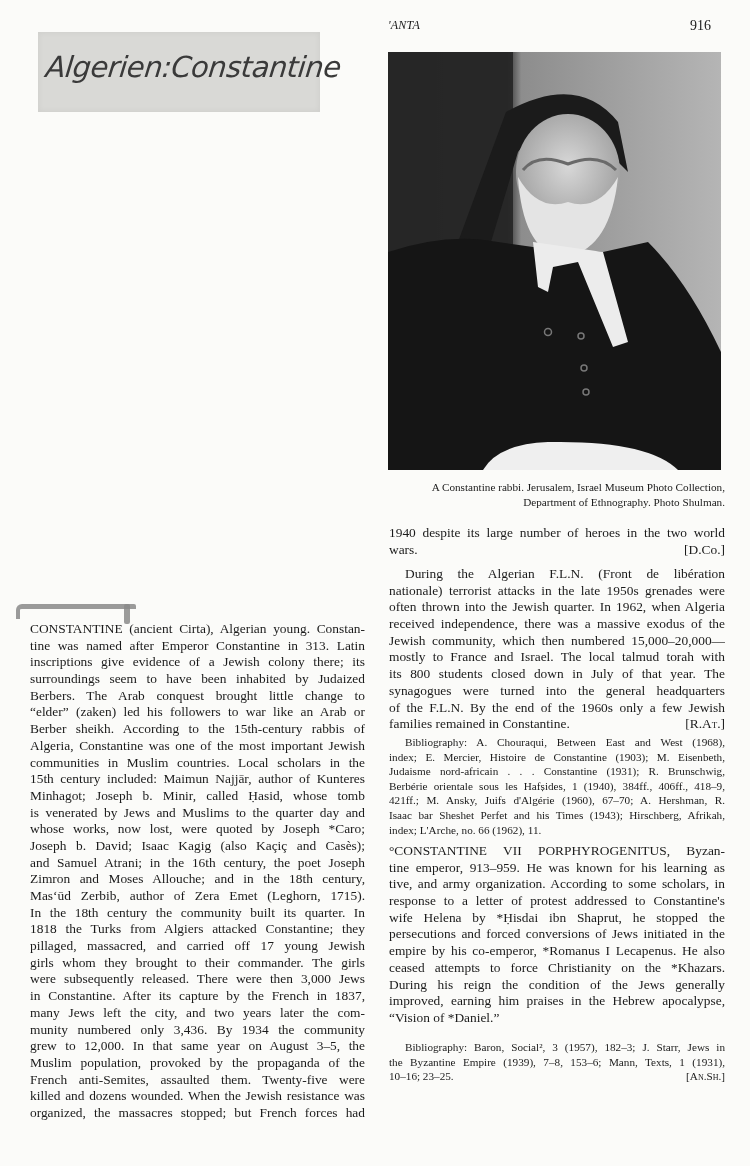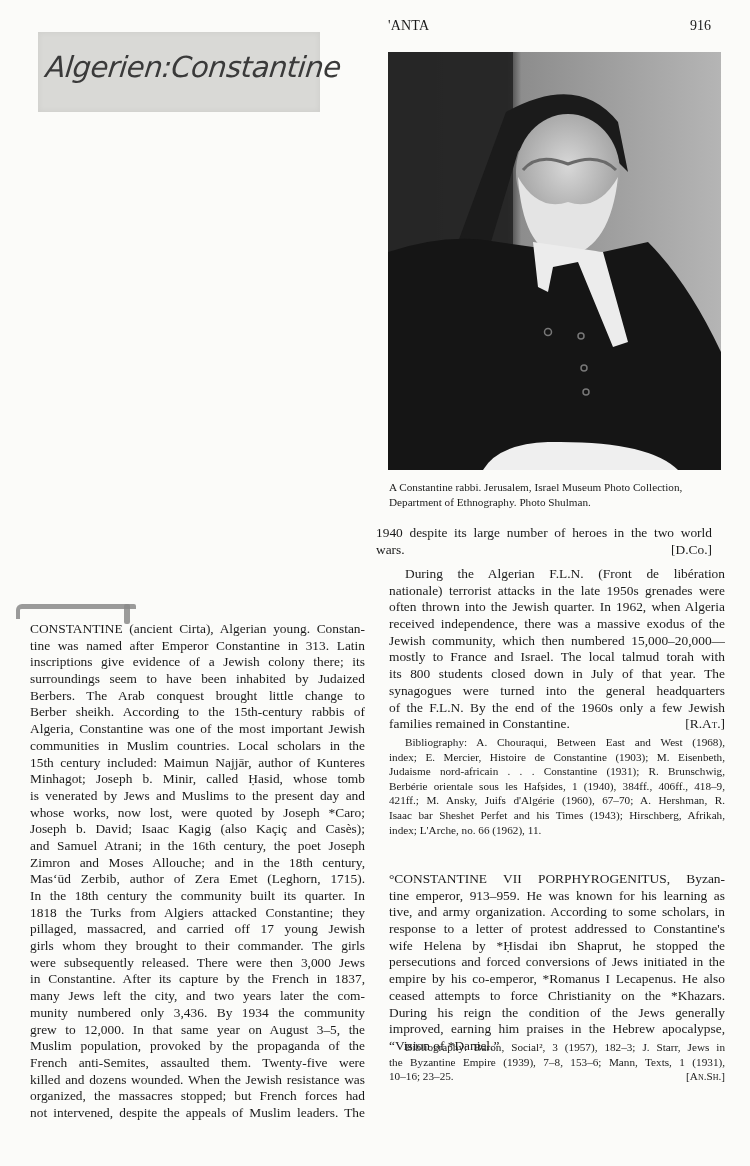--- a/index.html
+++ b/index.html
@@ -3,36 +3,36 @@
 <meta charset="utf-8">
 <style>
   html, body { margin:0; padding:0; }
   body {
     width:750px; height:1166px; position:relative; overflow:hidden;
     background:#fbfbf9;
     font-family:"Liberation Serif","DejaVu Serif",serif;
     color:#1a1a1a;
   }
   .abs { position:absolute; }
-  .running-head { left:388px; top:18px; font-size:14px; letter-spacing:0.2px; }
+  .running-head { left:388px; top:18px; font-size:12px; letter-spacing:0.2px;font-style:italic; }
   .page-num { left:690px; top:18px; font-size:14px; }
   .label-box {
     left:38px; top:32px; width:282px; height:80px;
     background:#d9d9d6; box-shadow: inset 0 0 6px rgba(0,0,0,0.06);
   }
   .label-text {
     left:46px; top:50px; font-family:"DejaVu Sans",sans-serif; font-weight:200;
     font-size:29px; color:#3a3a3a; letter-spacing:-0.5px; font-style:italic;
     transform: skewX(-6deg);
   }
   .photo {
     left:388px; top:52px; width:333px; height:418px; overflow:hidden;
     background:#2a2a2a;
   }
-  .caption { left:389px; top:480px; width:336px; font-size:11.2px; line-height:14.5px; }
+  .caption { left:389px; top:480px; width:336px; font-size:11.2px; line-height:14.5px;text-align:right; }
   .col { position:absolute; font-size:13.4px; line-height:16.7px; }
   .col .ln { display:block; white-space:nowrap; text-align:justify; text-align-last:justify; height:16.7px; }
   .col .ln.last { text-align-last:left; }
   .col .ln.ind { padding-left:16px; }
   .bib { font-size:11.2px; line-height:14.6px; }
   .bib .ln { height:14.6px; }
   .right-tag { float:right; }
   .sc { font-variant: small-caps; }
   b { font-weight:normal; }
   .bracket-mark {
@@ -95,48 +95,48 @@
 
 <div class="abs bracket-mark"></div>
 <div class="abs bracket-tail"></div>
 
 <div class="col" style="left:30px; top:621px; width:335px;">
   <span class="ln"><b>CONSTANTINE</b><span> (ancient </span><b>Cirta</b><span>), Algerian young. Constan-</span></span>
   <span class="ln">tine was named after Emperor Constantine in 313. Latin</span>
   <span class="ln">inscriptions give evidence of a Jewish colony there; its</span>
   <span class="ln">surroundings seem to have been inhabited by Judaized</span>
   <span class="ln">Berbers. The Arab conquest brought little change to</span>
+  <span class="ln">“elder” (zaken) led his followers to war like an Arab or</span>
   <span class="ln">Berber sheikh. According to the 15th-century rabbis of</span>
   <span class="ln">Algeria, Constantine was one of the most important Jewish</span>
   <span class="ln">communities in Muslim countries. Local scholars in the</span>
   <span class="ln">15th century included: Maimun Najjār, author of Kunteres</span>
   <span class="ln">Minhagot; Joseph b. Minir, called Ḥasid, whose tomb</span>
-  <span class="ln">is venerated by Jews and Muslims to the present day and</span>
+  <span class="ln">is venerated by Jews and Muslims to the quarter day and</span>
   <span class="ln">whose works, now lost, were quoted by Joseph *Caro;</span>
   <span class="ln">Joseph b. David; Isaac Kagig (also Kaçiç and Casès);</span>
   <span class="ln">and Samuel Atrani; in the 16th century, the poet Joseph</span>
   <span class="ln">Zimron and Moses Allouche; and in the 18th century,</span>
   <span class="ln">Mas‘ūd Zerbib, author of Zera Emet (Leghorn, 1715).</span>
   <span class="ln">In the 18th century the community built its quarter. In</span>
   <span class="ln">1818 the Turks from Algiers attacked Constantine; they</span>
   <span class="ln">pillaged, massacred, and carried off 17 young Jewish</span>
   <span class="ln">girls whom they brought to their commander. The girls</span>
   <span class="ln">were subsequently released. There were then 3,000 Jews</span>
   <span class="ln">in Constantine. After its capture by the French in 1837,</span>
   <span class="ln">many Jews left the city, and two years later the com-</span>
   <span class="ln">munity numbered only 3,436. By 1934 the community</span>
   <span class="ln">grew to 12,000. In that same year on August 3–5, the</span>
   <span class="ln">Muslim population, provoked by the propaganda of the</span>
   <span class="ln">French anti-Semites, assaulted them. Twenty-five were</span>
   <span class="ln">killed and dozens wounded. When the Jewish resistance was</span>
   <span class="ln">organized, the massacres stopped; but French forces had</span>
-  <span class="ln">not intervened, despite the appeals of Muslim leaders. The</span>
 </div>
 
-<div class="col" style="left:376px; top:525px; width:336px;">
+<div class="col" style="left:389px; top:525px; width:336px;">
   <span class="ln">1940 despite its large number of heroes in the two world</span>
   <span class="ln last"><span>wars.</span><span class="right-tag">[D.Co.]</span></span>
 </div>
 
 <div class="col" style="left:389px; top:566px; width:336px;">
   <span class="ln ind">During the Algerian F.L.N. (Front de libération</span>
   <span class="ln">nationale) terrorist attacks in the late 1950s grenades were</span>
   <span class="ln">often thrown into the Jewish quarter. In 1962, when Algeria</span>
   <span class="ln">received independence, there was a massive exodus of the</span>
   <span class="ln">Jewish community, which then numbered 15,000–20,000—</span>
@@ -150,21 +150,21 @@
 <div class="col bib" style="left:389px; top:735px; width:336px;">
   <span class="ln ind"><b>Bibliography:</b><span> A. Chouraqui, Between East and West (1968),</span></span>
   <span class="ln">index; E. Mercier, Histoire de Constantine (1903); M. Eisenbeth,</span>
   <span class="ln">Judaisme nord-africain . . . Constantine (1931); R. Brunschwig,</span>
   <span class="ln">Berbérie orientale sous les Hafṣides, 1 (1940), 384ff., 406ff., 418–9,</span>
   <span class="ln">421ff.; M. Ansky, Juifs d'Algérie (1960), 67–70; A. Hershman, R.</span>
   <span class="ln">Isaac bar Sheshet Perfet and his Times (1943); Hirschberg, Afrikah,</span>
   <span class="ln last">index; L'Arche, no. 66 (1962), 11.</span>
 </div>
 
-<div class="col" style="left:389px; top:843px; width:336px;margin-top:28px;">
+<div class="col" style="left:389px; top:843px; width:336px;">
   <span class="ln"><b>°CONSTANTINE VII PORPHYROGENITUS,</b><span> Byzan-</span></span>
   <span class="ln">tine emperor, 913–959. He was known for his learning as</span>
   <span class="ln">tive, and army organization. According to some scholars, in</span>
   <span class="ln">response to a letter of protest addressed to Constantine's</span>
   <span class="ln">wife Helena by *Ḥisdai ibn Shaprut, he stopped the</span>
   <span class="ln">persecutions and forced conversions of Jews initiated in the</span>
   <span class="ln">empire by his co-emperor, *Romanus I Lecapenus. He also</span>
   <span class="ln">ceased attempts to force Christianity on the *Khazars.</span>
   <span class="ln">During his reign the condition of the Jews generally</span>
   <span class="ln">improved, earning him praises in the Hebrew apocalypse,</span>

